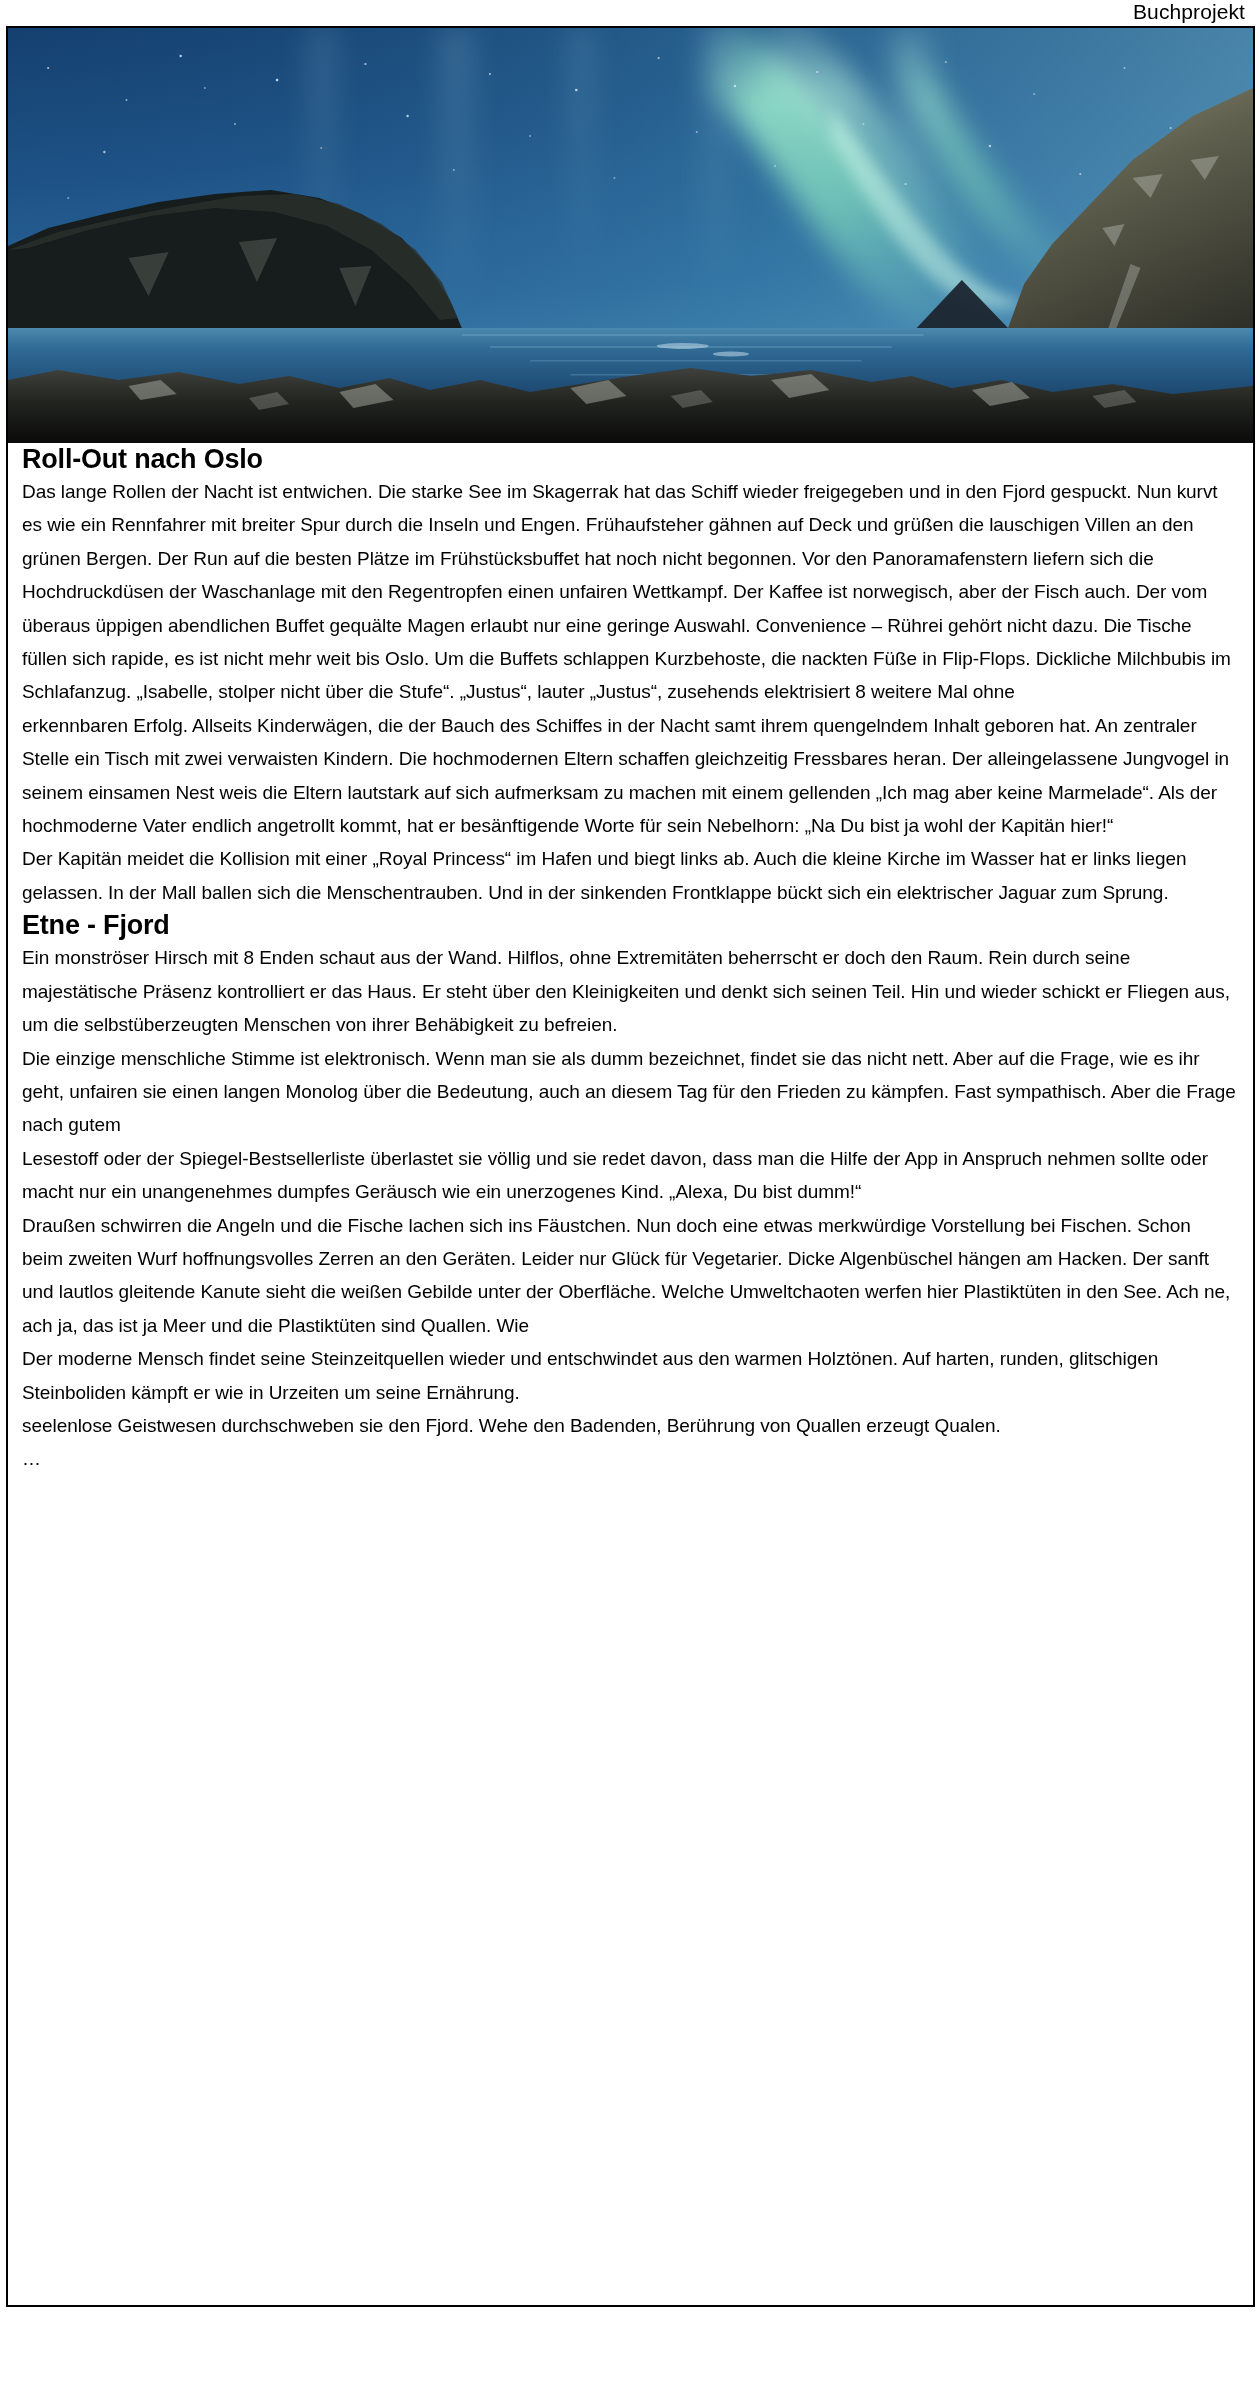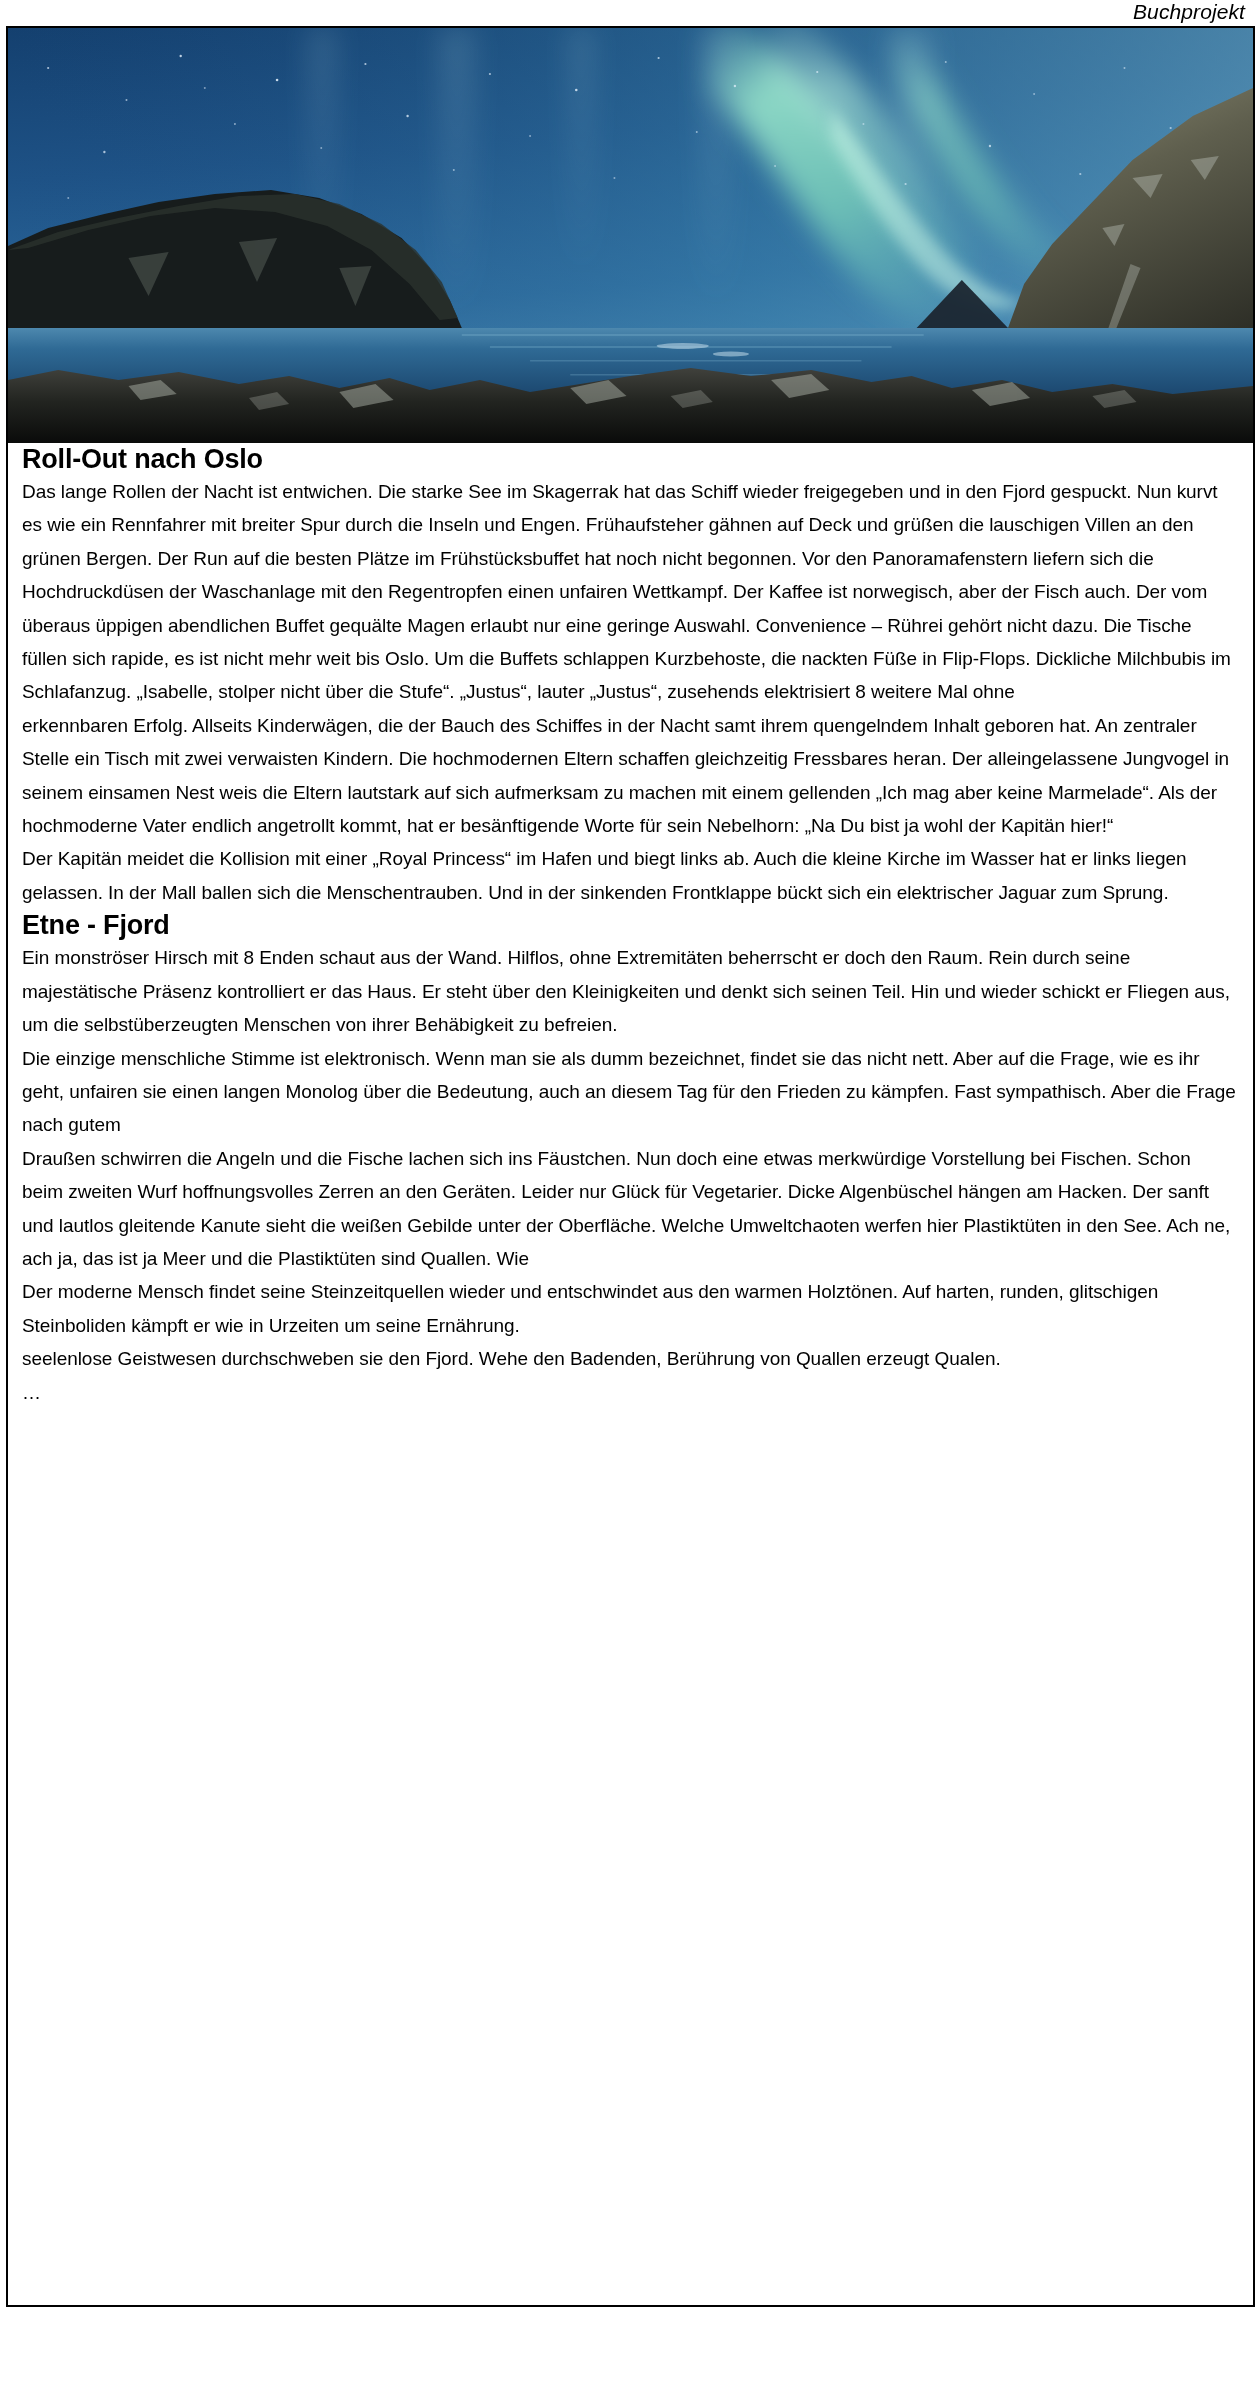--- a/index.html
+++ b/index.html
@@ -25,21 +25,20 @@
   
   .header {
     height: 26px;
     padding: 0 14px 0 0;
     display: flex;
     align-items: flex-start;
     justify-content: flex-end;
     font-size: 20px;
     line-height: 24px;
     color: #000;
-    font-style: italic;
   }
   .header-title {
     font-family: "Liberation Sans Narrow", "Liberation Sans", sans-serif;
     font-stretch: condensed;
     font-size: 21px;
     letter-spacing: 0.1px;
   }
 
   
   .doc-frame {
@@ -265,20 +264,21 @@
     <div class="content">
 
       <h2 class="section-title sec-1-title">Roll-Out nach Oslo</h2>
       <p class="para gap-after-title">Das lange Rollen der Nacht ist entwichen. Die starke See im Skagerrak hat das Schiff wieder freigegeben und in den Fjord gespuckt. Nun kurvt es wie ein Rennfahrer mit breiter Spur durch die Inseln und Engen. Frühaufsteher gähnen auf Deck und grüßen die lauschigen Villen an den grünen Bergen. Der Run auf die besten Plätze im Frühstücksbuffet hat noch nicht begonnen. Vor den Panoramafenstern liefern sich die Hochdruckdüsen der Waschanlage mit den Regentropfen einen unfairen Wettkampf. Der Kaffee ist norwegisch, aber der Fisch auch. Der vom überaus üppigen abendlichen Buffet gequälte Magen erlaubt nur eine geringe Auswahl. Convenience – Rührei gehört nicht dazu. Die Tische füllen sich rapide, es ist nicht mehr weit bis Oslo. Um die Buffets schlappen Kurzbehoste, die nackten Füße in Flip-Flops. Dickliche Milchbubis im Schlafanzug. „Isabelle, stolper nicht über die Stufe“. „Justus“, lauter „Justus“, zusehends elektrisiert 8 weitere Mal ohne</p>
       <p class="para">erkennbaren Erfolg. Allseits Kinderwägen, die der Bauch des Schiffes in der Nacht samt ihrem quengelndem Inhalt geboren hat. An zentraler Stelle ein Tisch mit zwei verwaisten Kindern. Die hochmodernen Eltern schaffen gleichzeitig Fressbares heran. Der alleingelassene Jungvogel in seinem einsamen Nest weis die Eltern lautstark auf sich aufmerksam zu machen mit einem gellenden „Ich mag aber keine Marmelade“. Als der hochmoderne Vater endlich angetrollt kommt, hat er besänftigende Worte für sein Nebelhorn: „Na Du bist ja wohl der Kapitän hier!“</p>
       <p class="para">Der Kapitän meidet die Kollision mit einer „Royal Princess“ im Hafen und biegt links ab. Auch die kleine Kirche im Wasser hat er links liegen gelassen. In der Mall ballen sich die Menschentrauben. Und in der sinkenden Frontklappe bückt sich ein elektrischer Jaguar zum Sprung.</p>
 
       <h2 class="section-title sec-2-title">Etne - Fjord</h2>
       <p class="para gap-after-title">Ein monströser Hirsch mit 8 Enden schaut aus der Wand. Hilflos, ohne Extremitäten beherrscht er doch den Raum. Rein durch seine majestätische Präsenz kontrolliert er das Haus. Er steht über den Kleinigkeiten und denkt sich seinen Teil. Hin und wieder schickt er Fliegen aus, um die selbstüberzeugten Menschen von ihrer Behäbigkeit zu befreien.</p>
       <p class="para">Die einzige menschliche Stimme ist elektronisch. Wenn man sie als dumm bezeichnet, findet sie das nicht nett. Aber auf die Frage, wie es ihr geht, unfairen sie einen langen Monolog über die Bedeutung, auch an diesem Tag für den Frieden zu kämpfen. Fast sympathisch. Aber die Frage nach gutem</p>
+      <p class="para">Lesestoff oder der Spiegel-Bestsellerliste überlastet sie völlig und sie redet davon, dass man die Hilfe der App in Anspruch nehmen sollte oder macht nur ein unangenehmes dumpfes Geräusch wie ein unerzogenes Kind. „Alexa, Du bist dumm!“</p>
       <p class="para">Draußen schwirren die Angeln und die Fische lachen sich ins Fäustchen. Nun doch eine etwas merkwürdige Vorstellung bei Fischen. Schon beim zweiten Wurf hoffnungsvolles Zerren an den Geräten. Leider nur Glück für Vegetarier. Dicke Algenbüschel hängen am Hacken. Der sanft und lautlos gleitende Kanute sieht die weißen Gebilde unter der Oberfläche. Welche Umweltchaoten werfen hier Plastiktüten in den See. Ach ne, ach ja, das ist ja Meer und die Plastiktüten sind Quallen. Wie</p>
       <p class="para">Der moderne Mensch findet seine Steinzeitquellen wieder und entschwindet aus den warmen Holztönen. Auf harten, runden, glitschigen Steinboliden kämpft er wie in Urzeiten um seine Ernährung.</p>
       <p class="para">seelenlose Geistwesen durchschweben sie den Fjord. Wehe den Badenden, Berührung von Quallen erzeugt Qualen.</p>
       <p class="para ellipsis-line">…</p>
 
     </div>
   </div>
 </div>
 
 </body></html>

